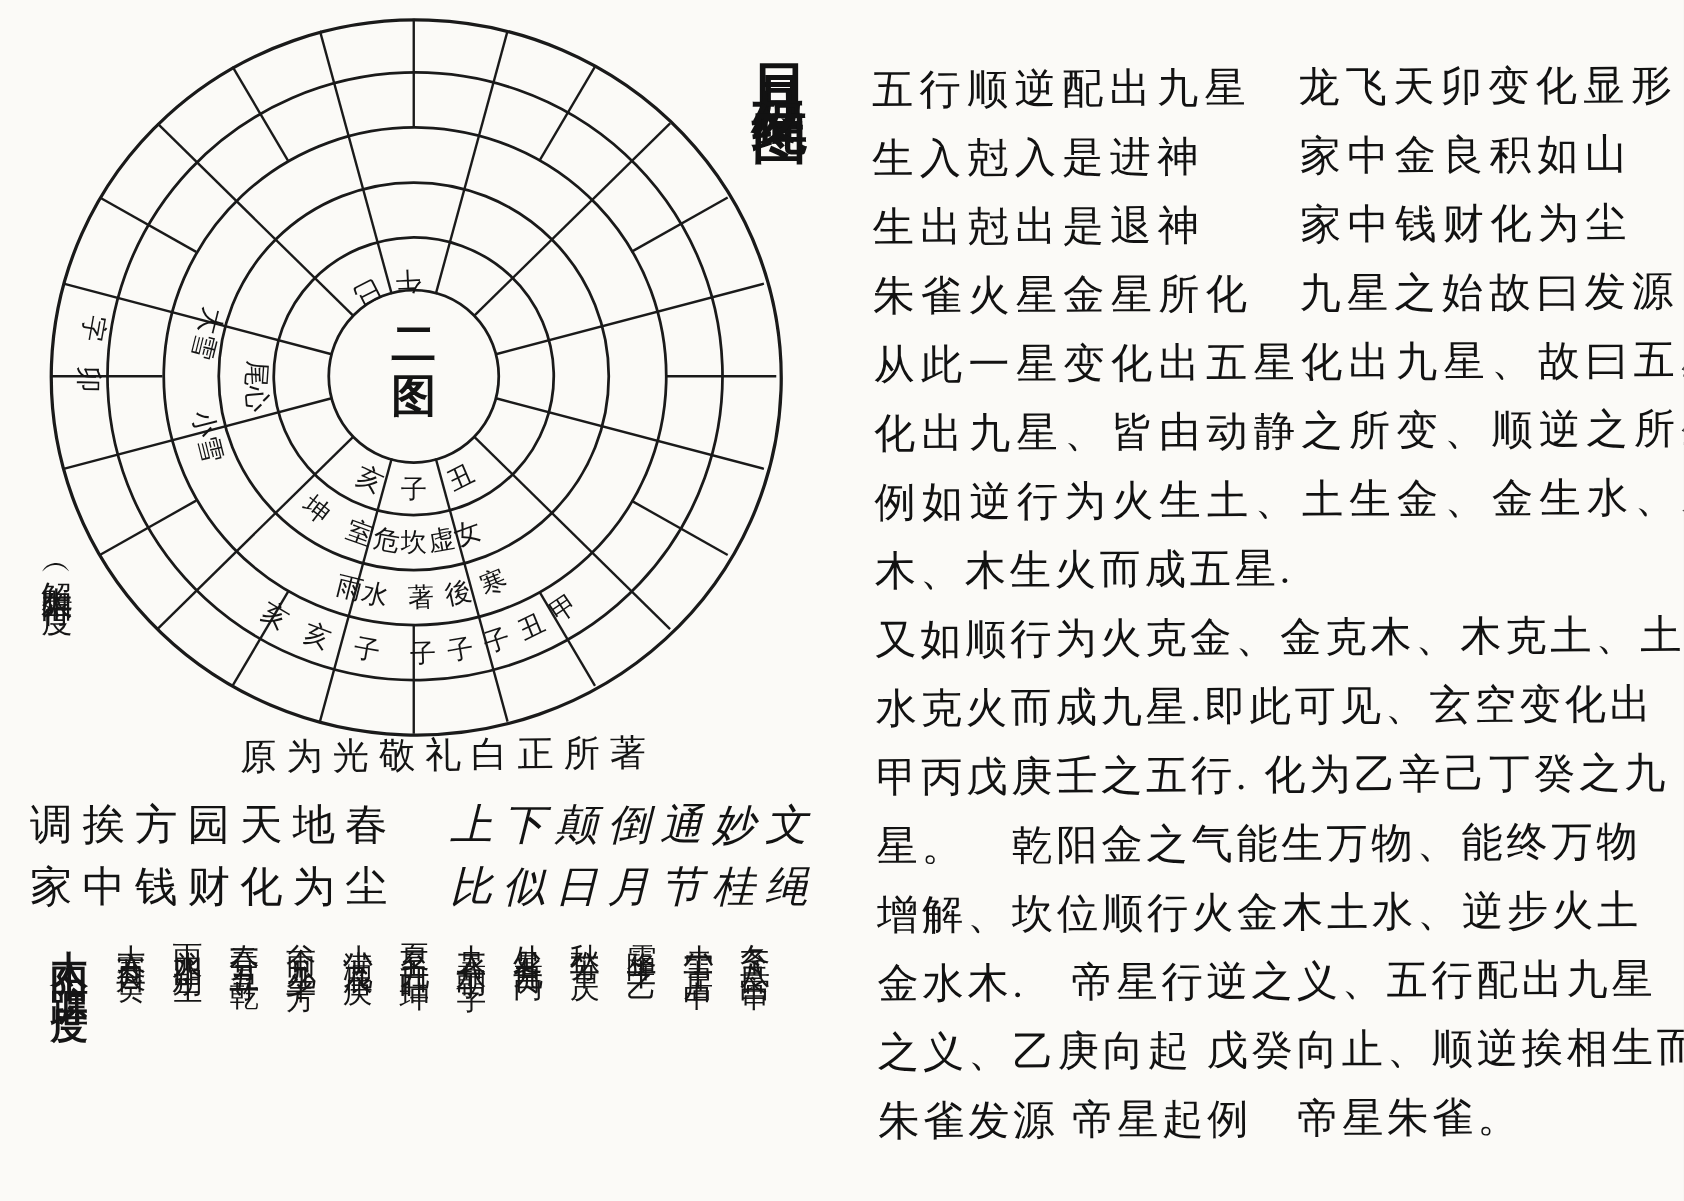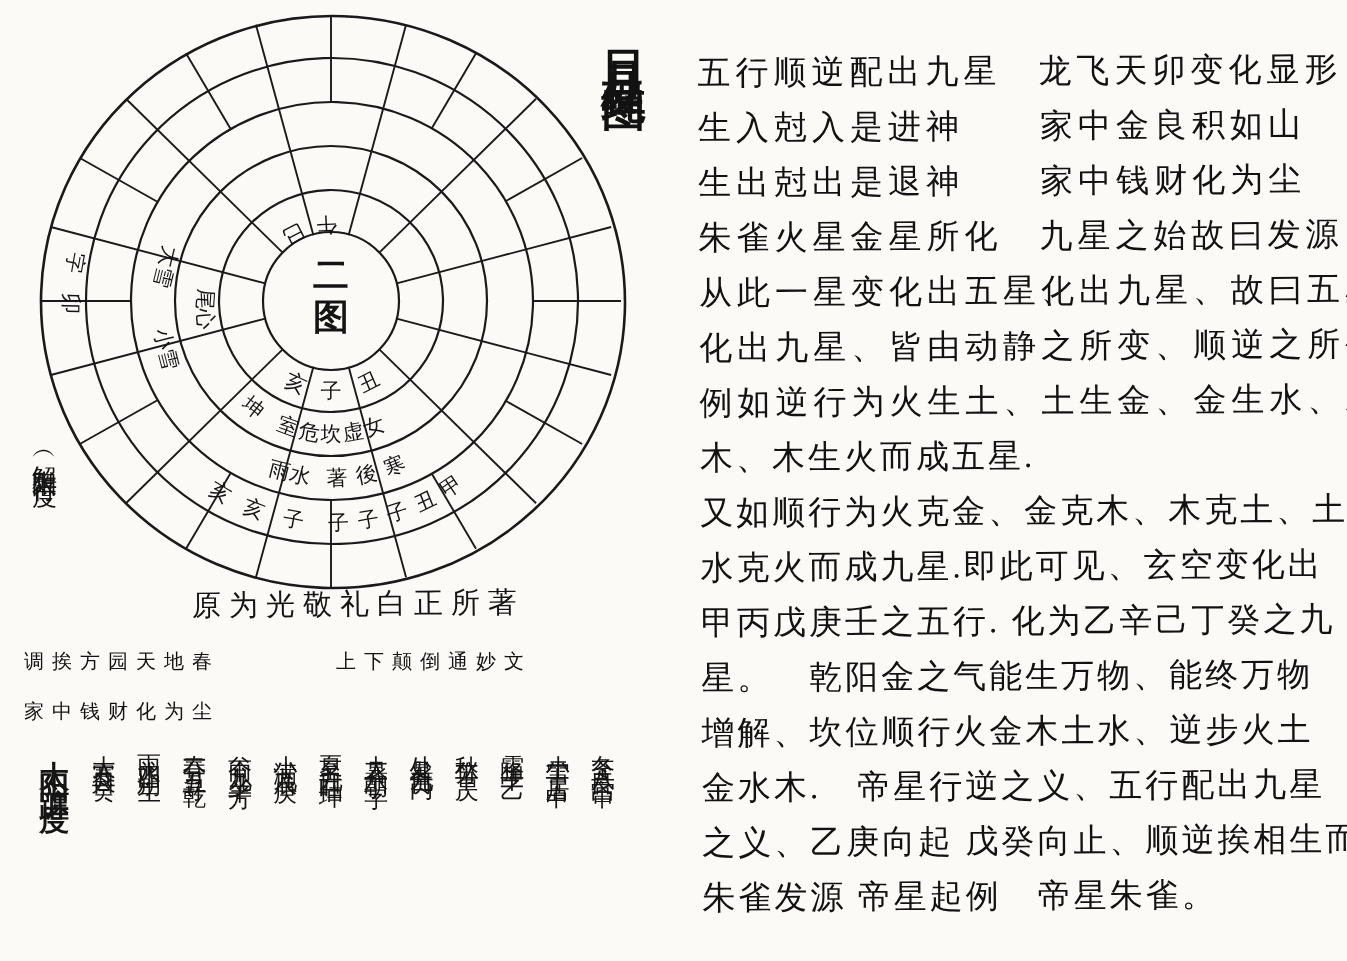--- a/index.html
+++ b/index.html
@@ -36,25 +36,25 @@
     font-size:25px;letter-spacing:4px;color:#151515;
   }
   #caption{
     position:absolute;left:192px;top:584px;width:440px;
     font-size:29px;letter-spacing:8px;color:#141414;
     transform:rotate(-0.6deg);
   }
   
   #verse{
     position:absolute;left:24px;top:636px;width:636px;
-    font-size:20px;color:#131313;
+    font-size:34px;color:#131313;
   }
   .verse-row{display:flex;height:50px;line-height:50px;}
   .verse-row .vl{width:312px;letter-spacing:8px;}
-  .verse-row .vr{letter-spacing:8px;}
+  .verse-row .vr{margin-left:24px;letter-spacing:8px;font-style:italic;}
   
   #solar-table{
     position:absolute;left:28px;top:736px;width:588px;height:222px;
     writing-mode:vertical-rl;text-orientation:upright;
     font-size:24px;color:#151515;
   }
   .solar-col{
     display:block;
     margin-left:19px;
     letter-spacing:6px;
@@ -160,20 +160,21 @@
 
   <div id="caption">原为光敬礼白正所著</div>
 
   <div id="verse">
     <div class="verse-row">
       <span class="vl">调挨方园天地春</span>
       <span class="vr">上下颠倒通妙文</span>
     </div>
     <div class="verse-row">
       <span class="vl">家中钱财化为尘</span>
+      <span class="vr">比似日月节桂绳</span>
     </div>
   </div>
 
   <div id="solar-table">
       <div class="solar-col">冬至八艮宫中</div>
       <div class="solar-col">小雪十一居申</div>
       <div class="solar-col">霜降十二乙</div>
       <div class="solar-col">秋分十一昃</div>
       <div class="solar-col">处暑九日丙</div>
       <div class="solar-col">大暑八朝丁字</div>

